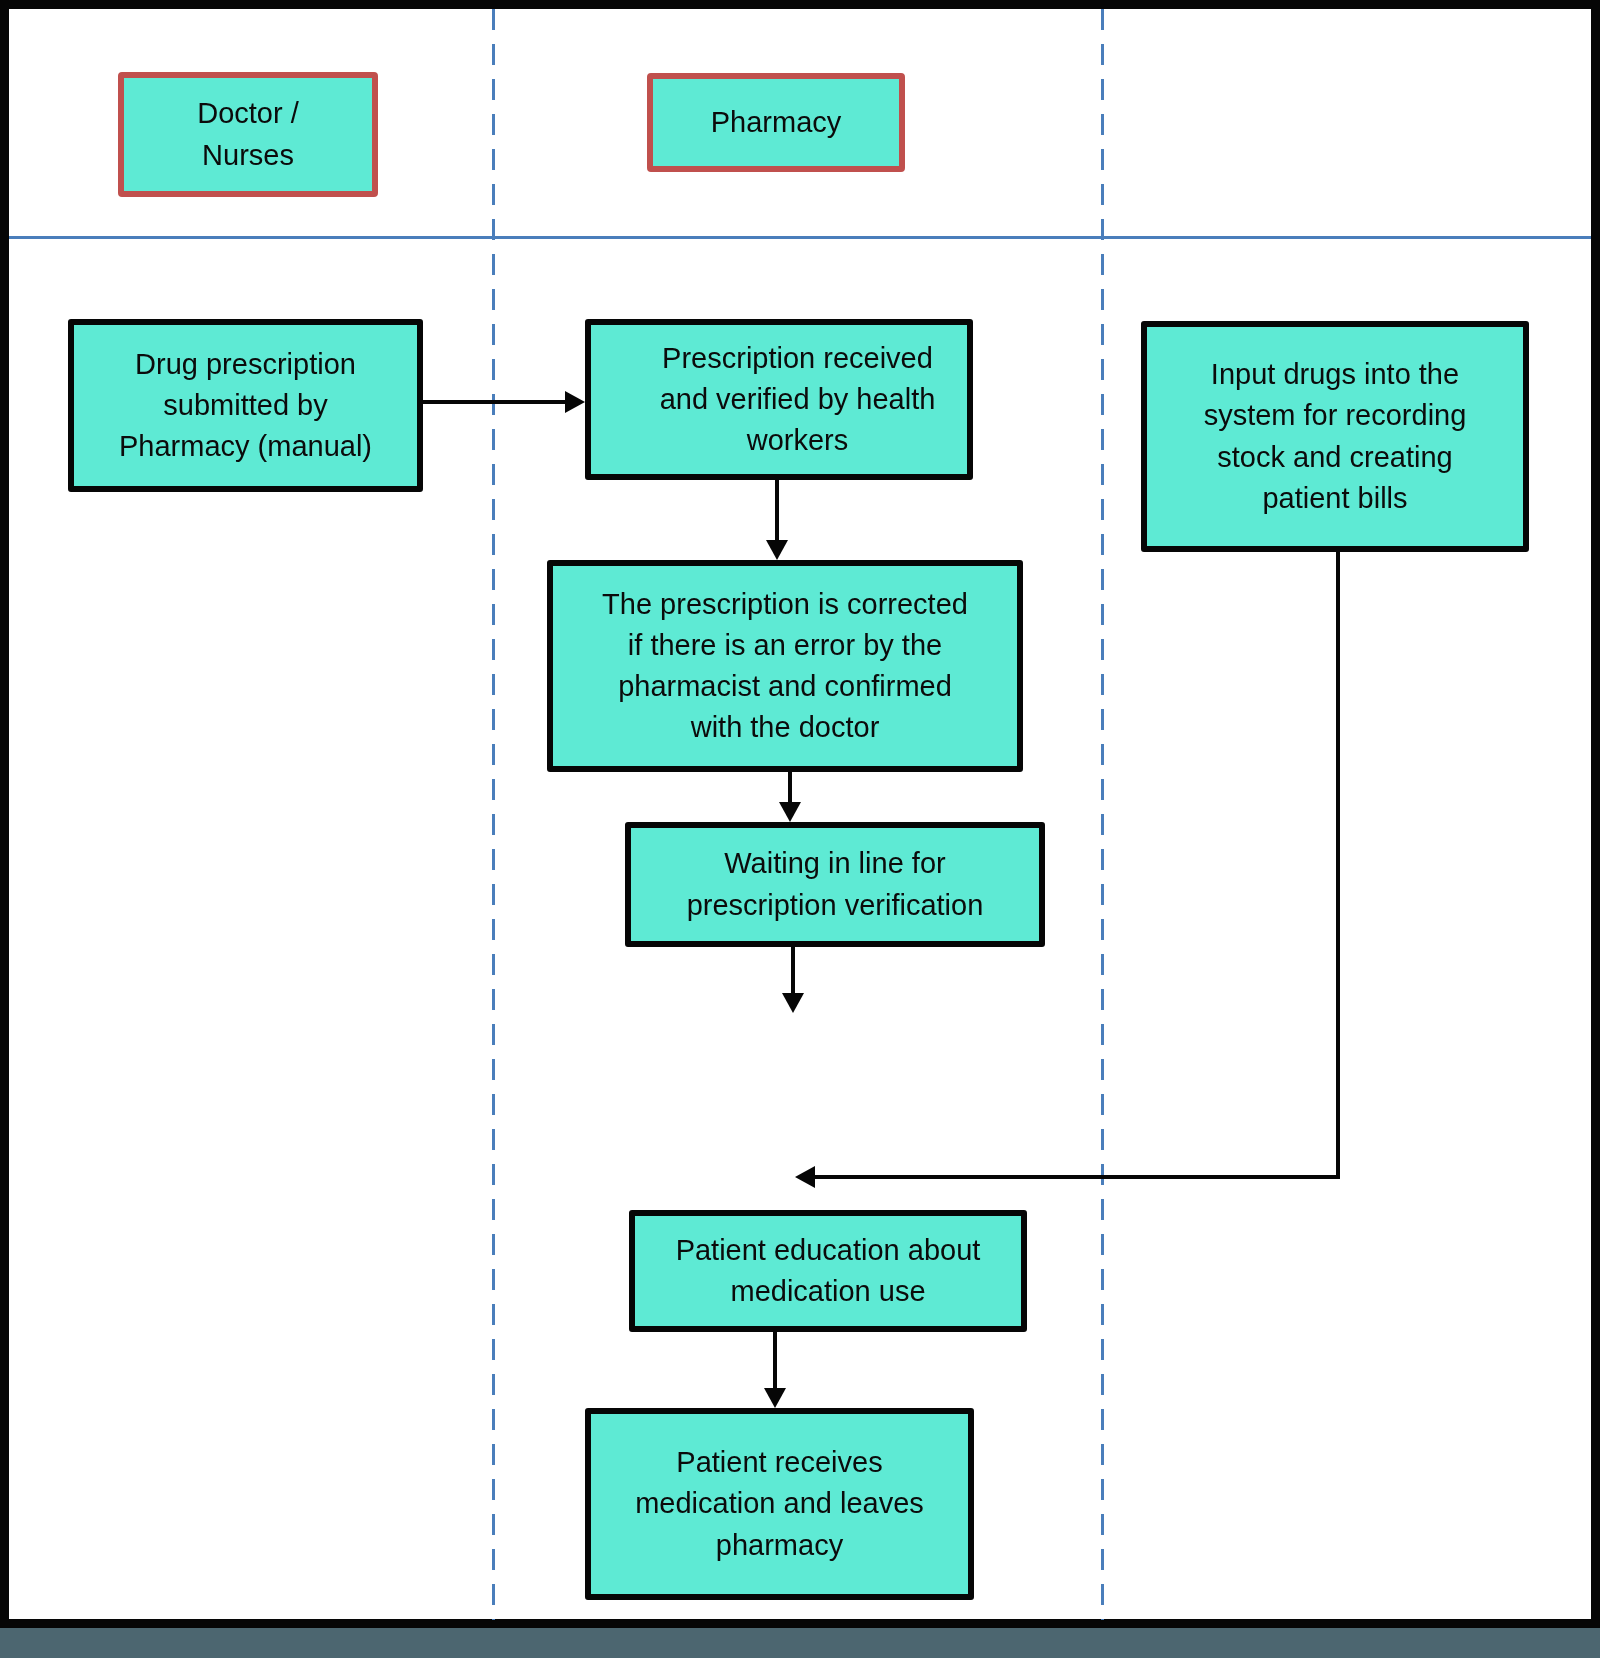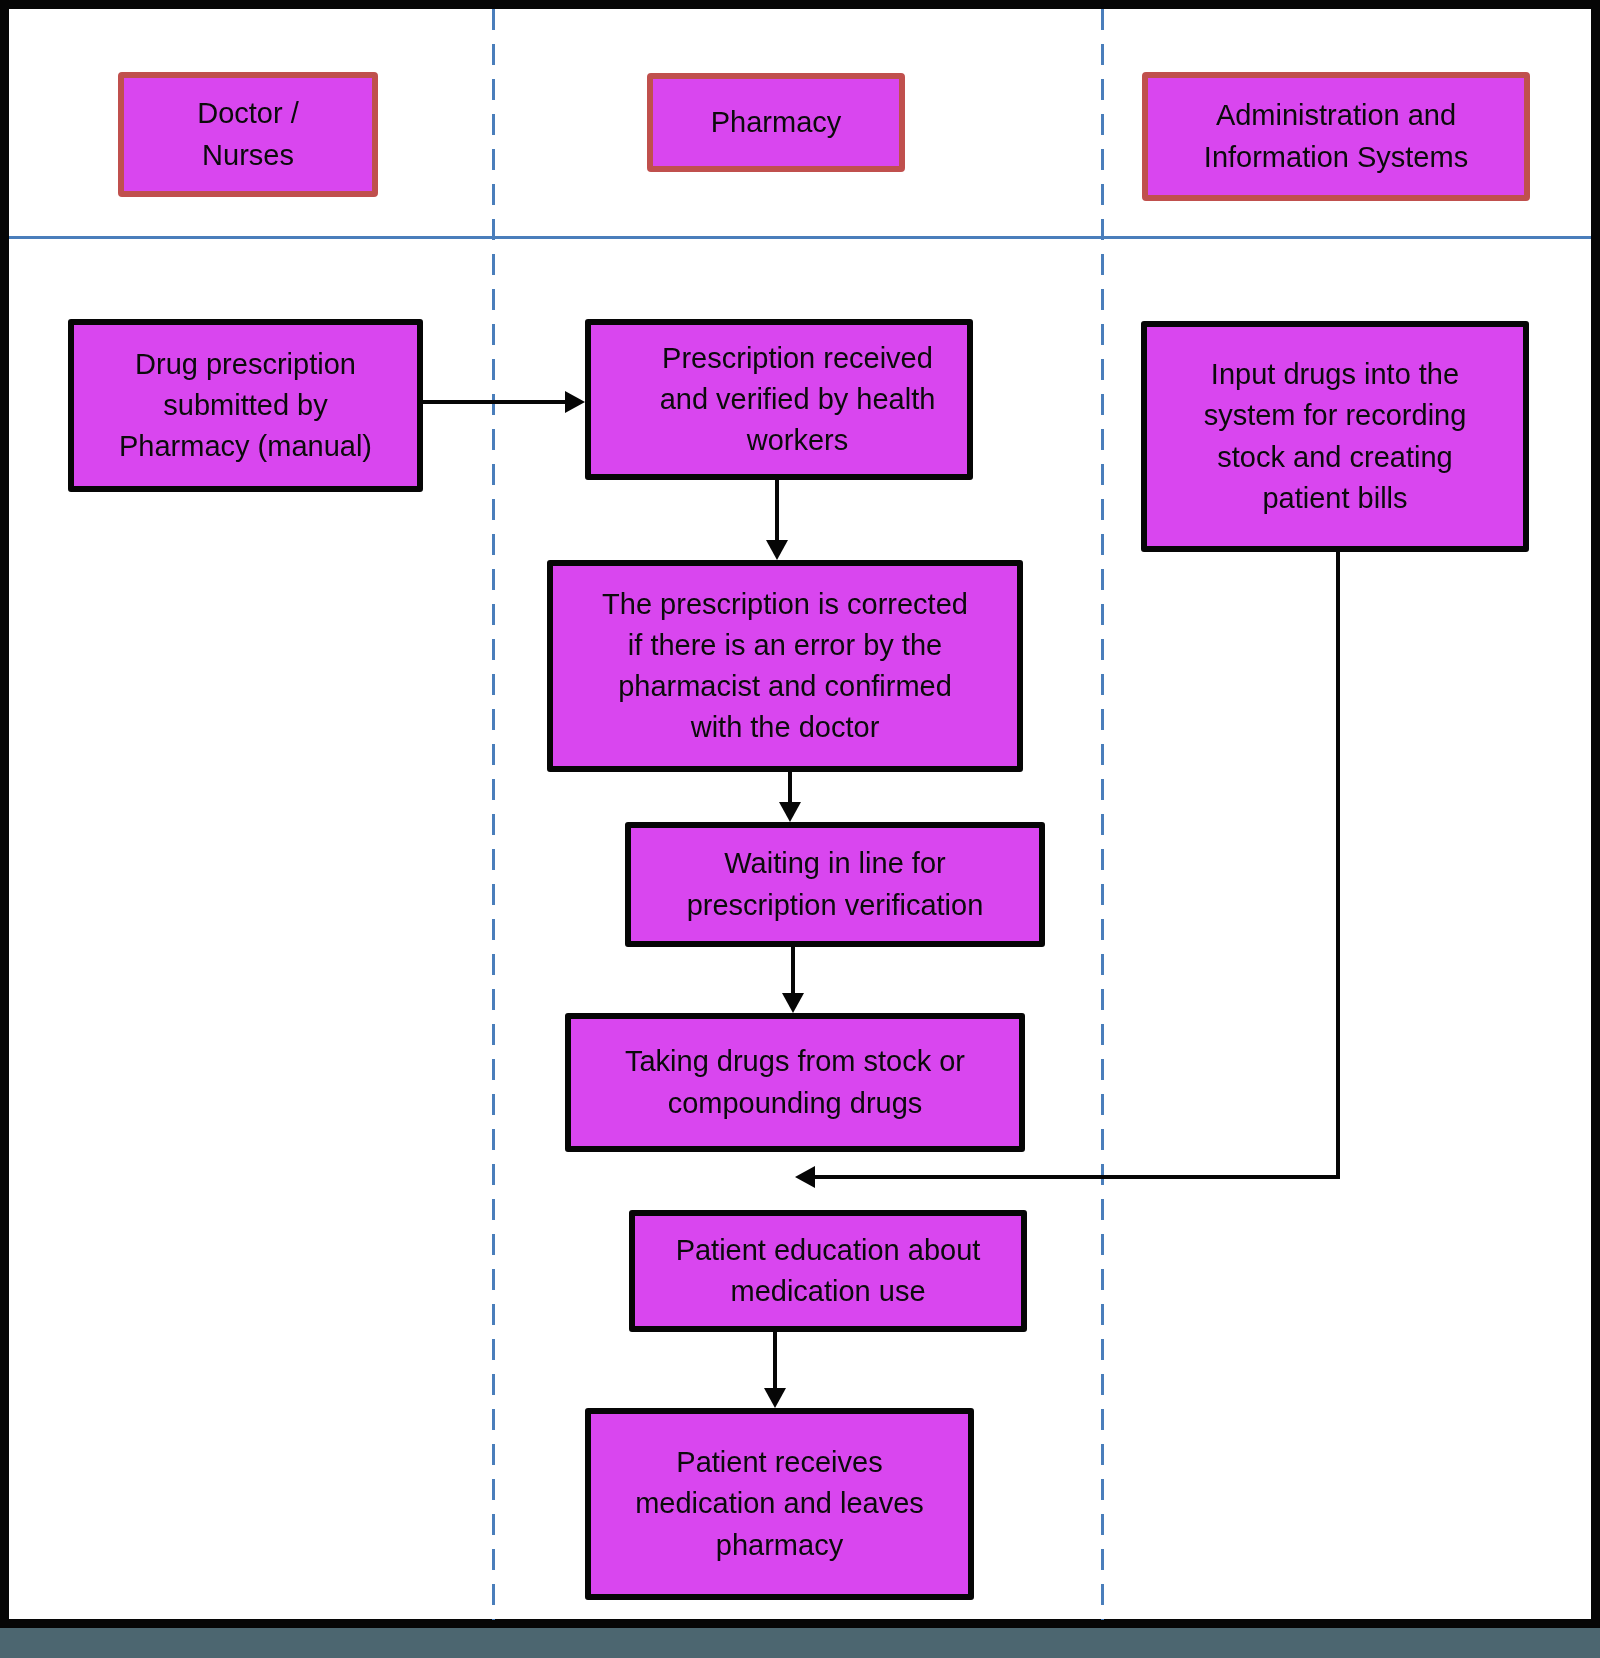--- a/index.html
+++ b/index.html
@@ -45,21 +45,21 @@
     position: absolute;
     left: 9px;
     top: 236px;
     width: 1582px;
     height: 3px;
     background: #4a7ebb;
   }
   .box {
     position: absolute;
     box-sizing: border-box;
-    background: #d946ef;
+    background: #5eead4;
     display: flex;
     align-items: center;
     justify-content: center;
     text-align: center;
     white-space: pre-line;
     font-size: 29px;
     line-height: 1.42;
     color: #0b0b0b;
     padding: 4px 8px;
   }
@@ -108,48 +108,40 @@
   <div class="lane-divider" style="left:1101px;"></div>
   <div class="header-sep" style="background: rgb(74, 126, 187);"></div>
 
   <div class="box lane-header" style="left: 118px; top: 72px; width: 260px; height: 125px; border-color: rgb(192, 80, 77);">
     <span>Doctor /
 Nurses</span>
   </div>
   <div class="box lane-header" style="left: 647px; top: 73px; width: 258px; height: 99px; border-color: rgb(192, 80, 77);">
     <span>Pharmacy</span>
   </div>
-  <div class="box lane-header" style="left: 1142px; top: 72px; width: 388px; height: 129px; border-color: rgb(192, 80, 77);">
-    <span>Administration and
-Information Systems</span>
-  </div>
 
   <div class="box flow-box" style="left:68px; top:319px; width:355px; height:173px;">
     <span>Drug prescription
 submitted by
 Pharmacy (manual)</span>
   </div>
   <div class="box flow-box" style="left:585px; top:319px; width:388px; height:161px;padding-left:45px;">
     <span>Prescription received
 and verified by health
 workers</span>
   </div>
   <div class="box flow-box" style="left:547px; top:560px; width:476px; height:212px;">
     <span>The prescription is corrected
 if there is an error by the
 pharmacist and confirmed
 with the doctor</span>
   </div>
   <div class="box flow-box" style="left:585px; top:822px; width:420px; height:125px;margin-left:40px;">
     <span>Waiting in line for
 prescription verification</span>
-  </div>
-  <div class="box flow-box" style="left:565px; top:1013px; width:460px; height:139px;">
-    <span>Taking drugs from stock or
-compounding drugs</span>
   </div>
   <div class="box flow-box" style="left:585px; top:1210px; width:398px; height:122px;margin-left:44px;">
     <span>Patient education about
 medication use</span>
   </div>
   <div class="box flow-box" style="left:585px; top:1408px; width:389px; height:192px;">
     <span>Patient receives
 medication and leaves
 pharmacy</span>
   </div>

